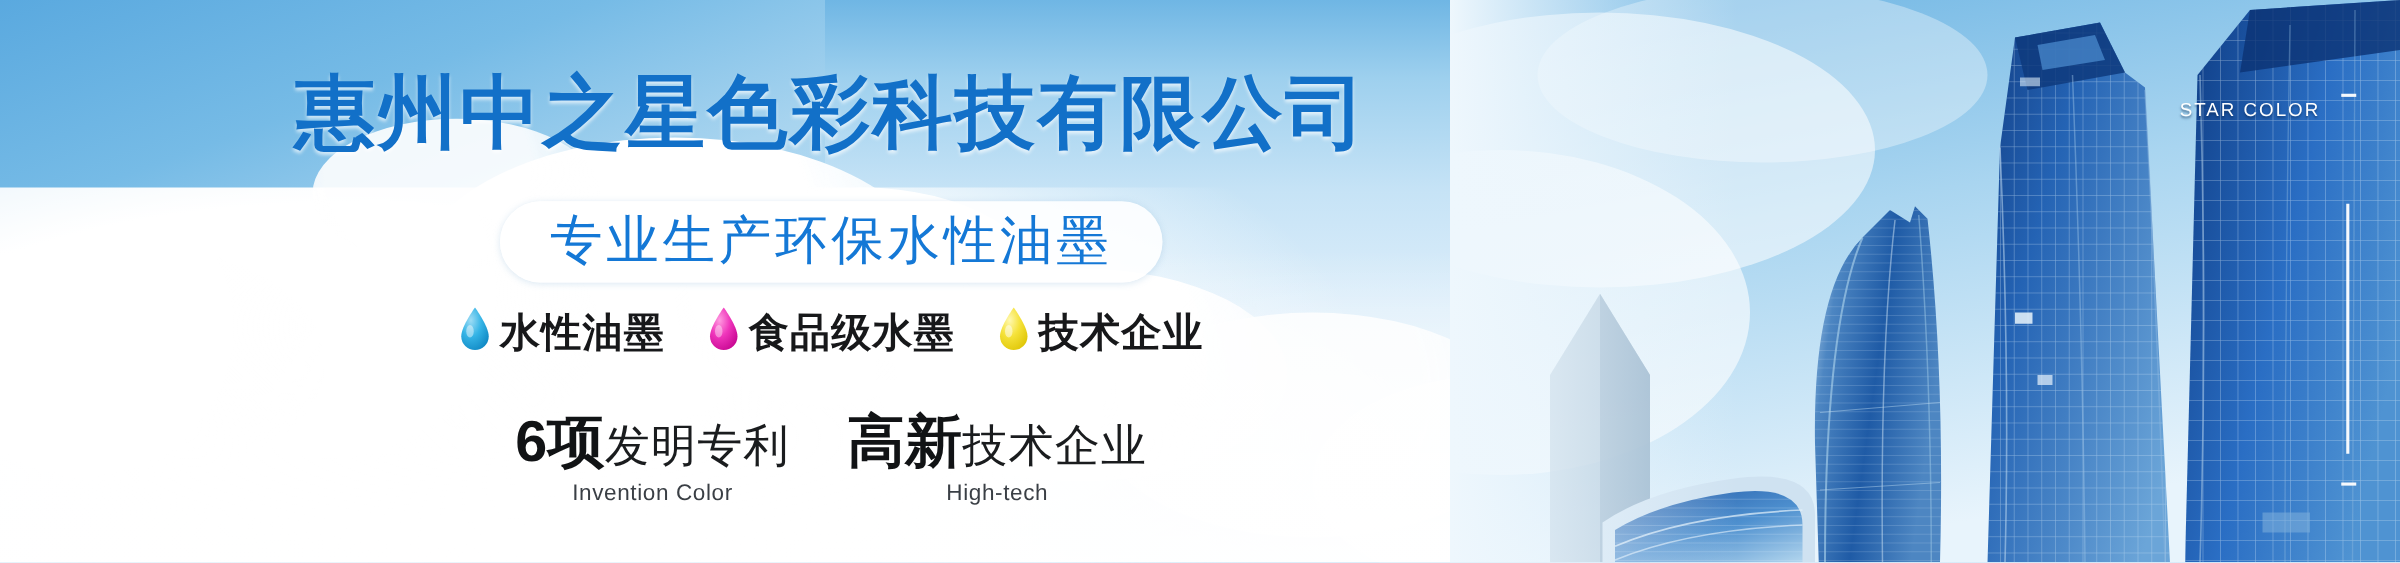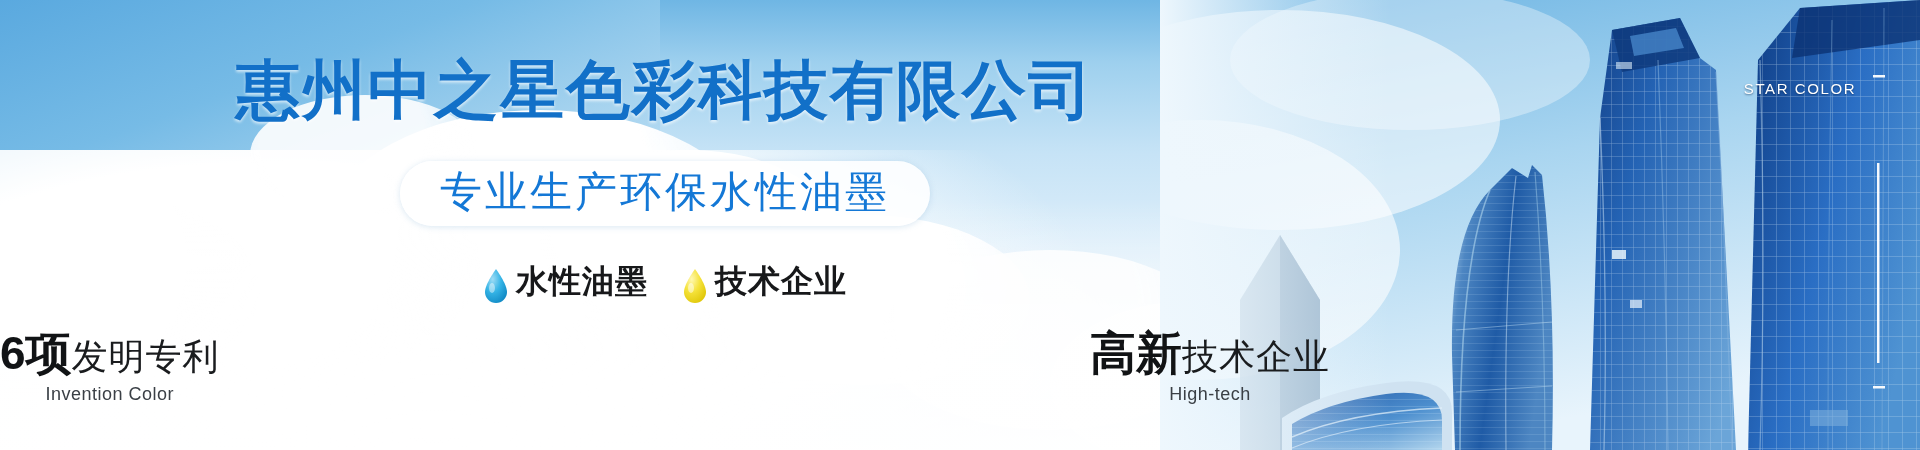--- a/index.html
+++ b/index.html
@@ -74,30 +74,30 @@
   }
   #slogan-pill .slogan-text {
     font-size:42px; font-weight:normal; color:#1478d6; letter-spacing:3px;
     line-height:1.05; white-space:nowrap;
   }
 
   #features {
     position:absolute; top:245px; left:0; width:1330px;
     display:flex; justify-content:center; align-items:center; gap:34px;
   }
-  .feature { display:flex; align-items:flex-end; gap:7px;margin-top:15px; }
+  .feature { display:flex; align-items:flex-start; gap:7px; }
   .feature .drop { width:26px; height:36px; flex:none; }
   .feature .f-label {
     font-size:32px; font-weight:bold; color:#17181a; letter-spacing:1px;
     white-space:nowrap; text-shadow:0 1px 2px rgba(255,255,255,.5);
   }
 
   #badges {
     position:absolute; top:330px; left:0; width:1330px;
-    display:flex; justify-content:space-between; align-items:flex-start; gap:46px;
+    display:flex; justify-content:center; align-items:flex-start; gap:46px;
   }
   .badge { text-align:center; }
   .badge .badge-cn { white-space:nowrap; line-height:1; }
   .badge .badge-strong {
     font-size:46px; font-weight:bold; color:#111315; letter-spacing:0px;
   }
   .badge .badge-rest {
     font-size:36px; font-weight:normal; color:#1a1c1e; letter-spacing:1px;
   }
   .badge .badge-en {
@@ -273,20 +273,34 @@
               <stop offset="45%" stop-color="#35b4e6"></stop>
               <stop offset="100%" stop-color="#0a82bf"></stop>
             </radialGradient>
           </defs>
           <path d="M13 1 C13 1 24 16 24 24 A11 11 0 0 1 2 24 C2 16 13 1 13 1 Z" fill="url(#dg1)"></path>
           <ellipse cx="9" cy="20" rx="3" ry="5" fill="#ffffff" opacity="0.45"></ellipse>
         </svg>
         <span class="f-label">水性油墨</span>
       </div>
 
+      <div class="feature">
+        <svg class="drop" viewBox="0 0 26 36" xmlns="http://www.w3.org/2000/svg">
+          <defs>
+            <radialGradient id="dg2" cx="0.35" cy="0.3" r="0.85">
+              <stop offset="0%" stop-color="#ff9ae0"></stop>
+              <stop offset="45%" stop-color="#ef35bb"></stop>
+              <stop offset="100%" stop-color="#c2008c"></stop>
+            </radialGradient>
+          </defs>
+          <path d="M13 1 C13 1 24 16 24 24 A11 11 0 0 1 2 24 C2 16 13 1 13 1 Z" fill="url(#dg2)"></path>
+          <ellipse cx="9" cy="20" rx="3" ry="5" fill="#ffffff" opacity="0.4"></ellipse>
+        </svg>
+        <span class="f-label">食品级水墨</span>
+      </div>
 
       <div class="feature">
         <svg class="drop" viewBox="0 0 26 36" xmlns="http://www.w3.org/2000/svg">
           <defs>
             <radialGradient id="dg3" cx="0.35" cy="0.3" r="0.85">
               <stop offset="0%" stop-color="#fff8b0"></stop>
               <stop offset="45%" stop-color="#f5e23a"></stop>
               <stop offset="100%" stop-color="#dcc200"></stop>
             </radialGradient>
           </defs>

